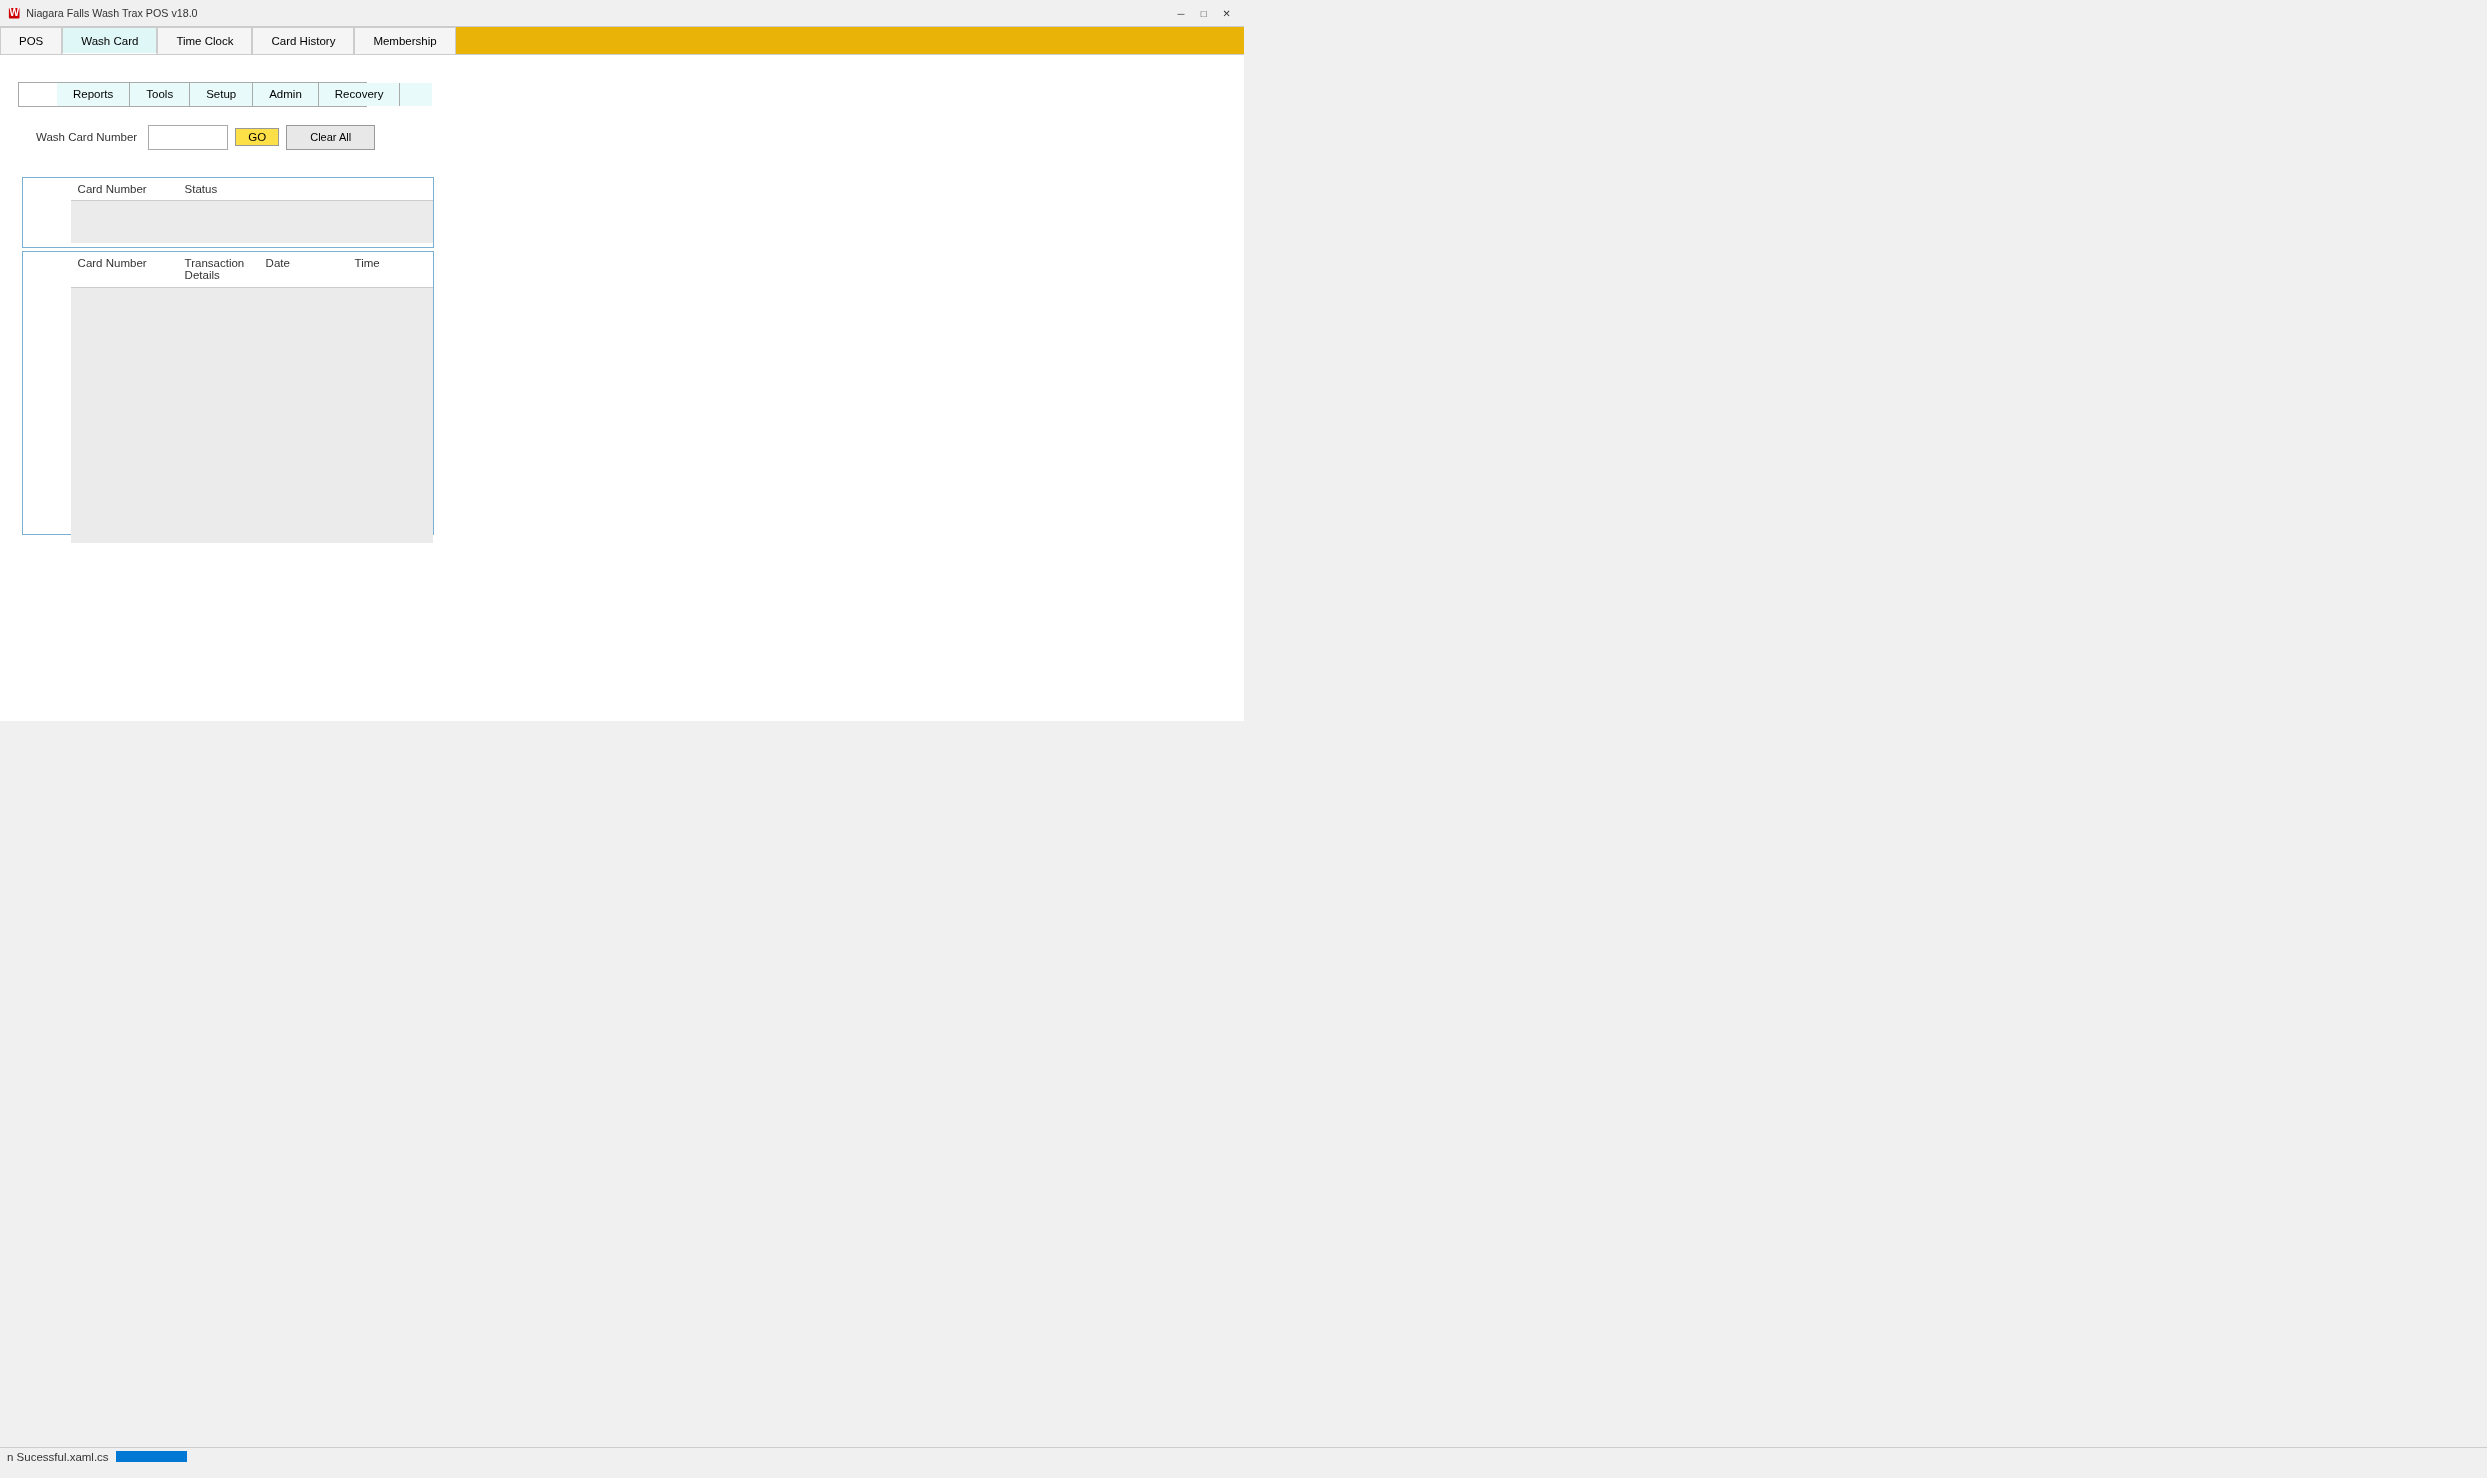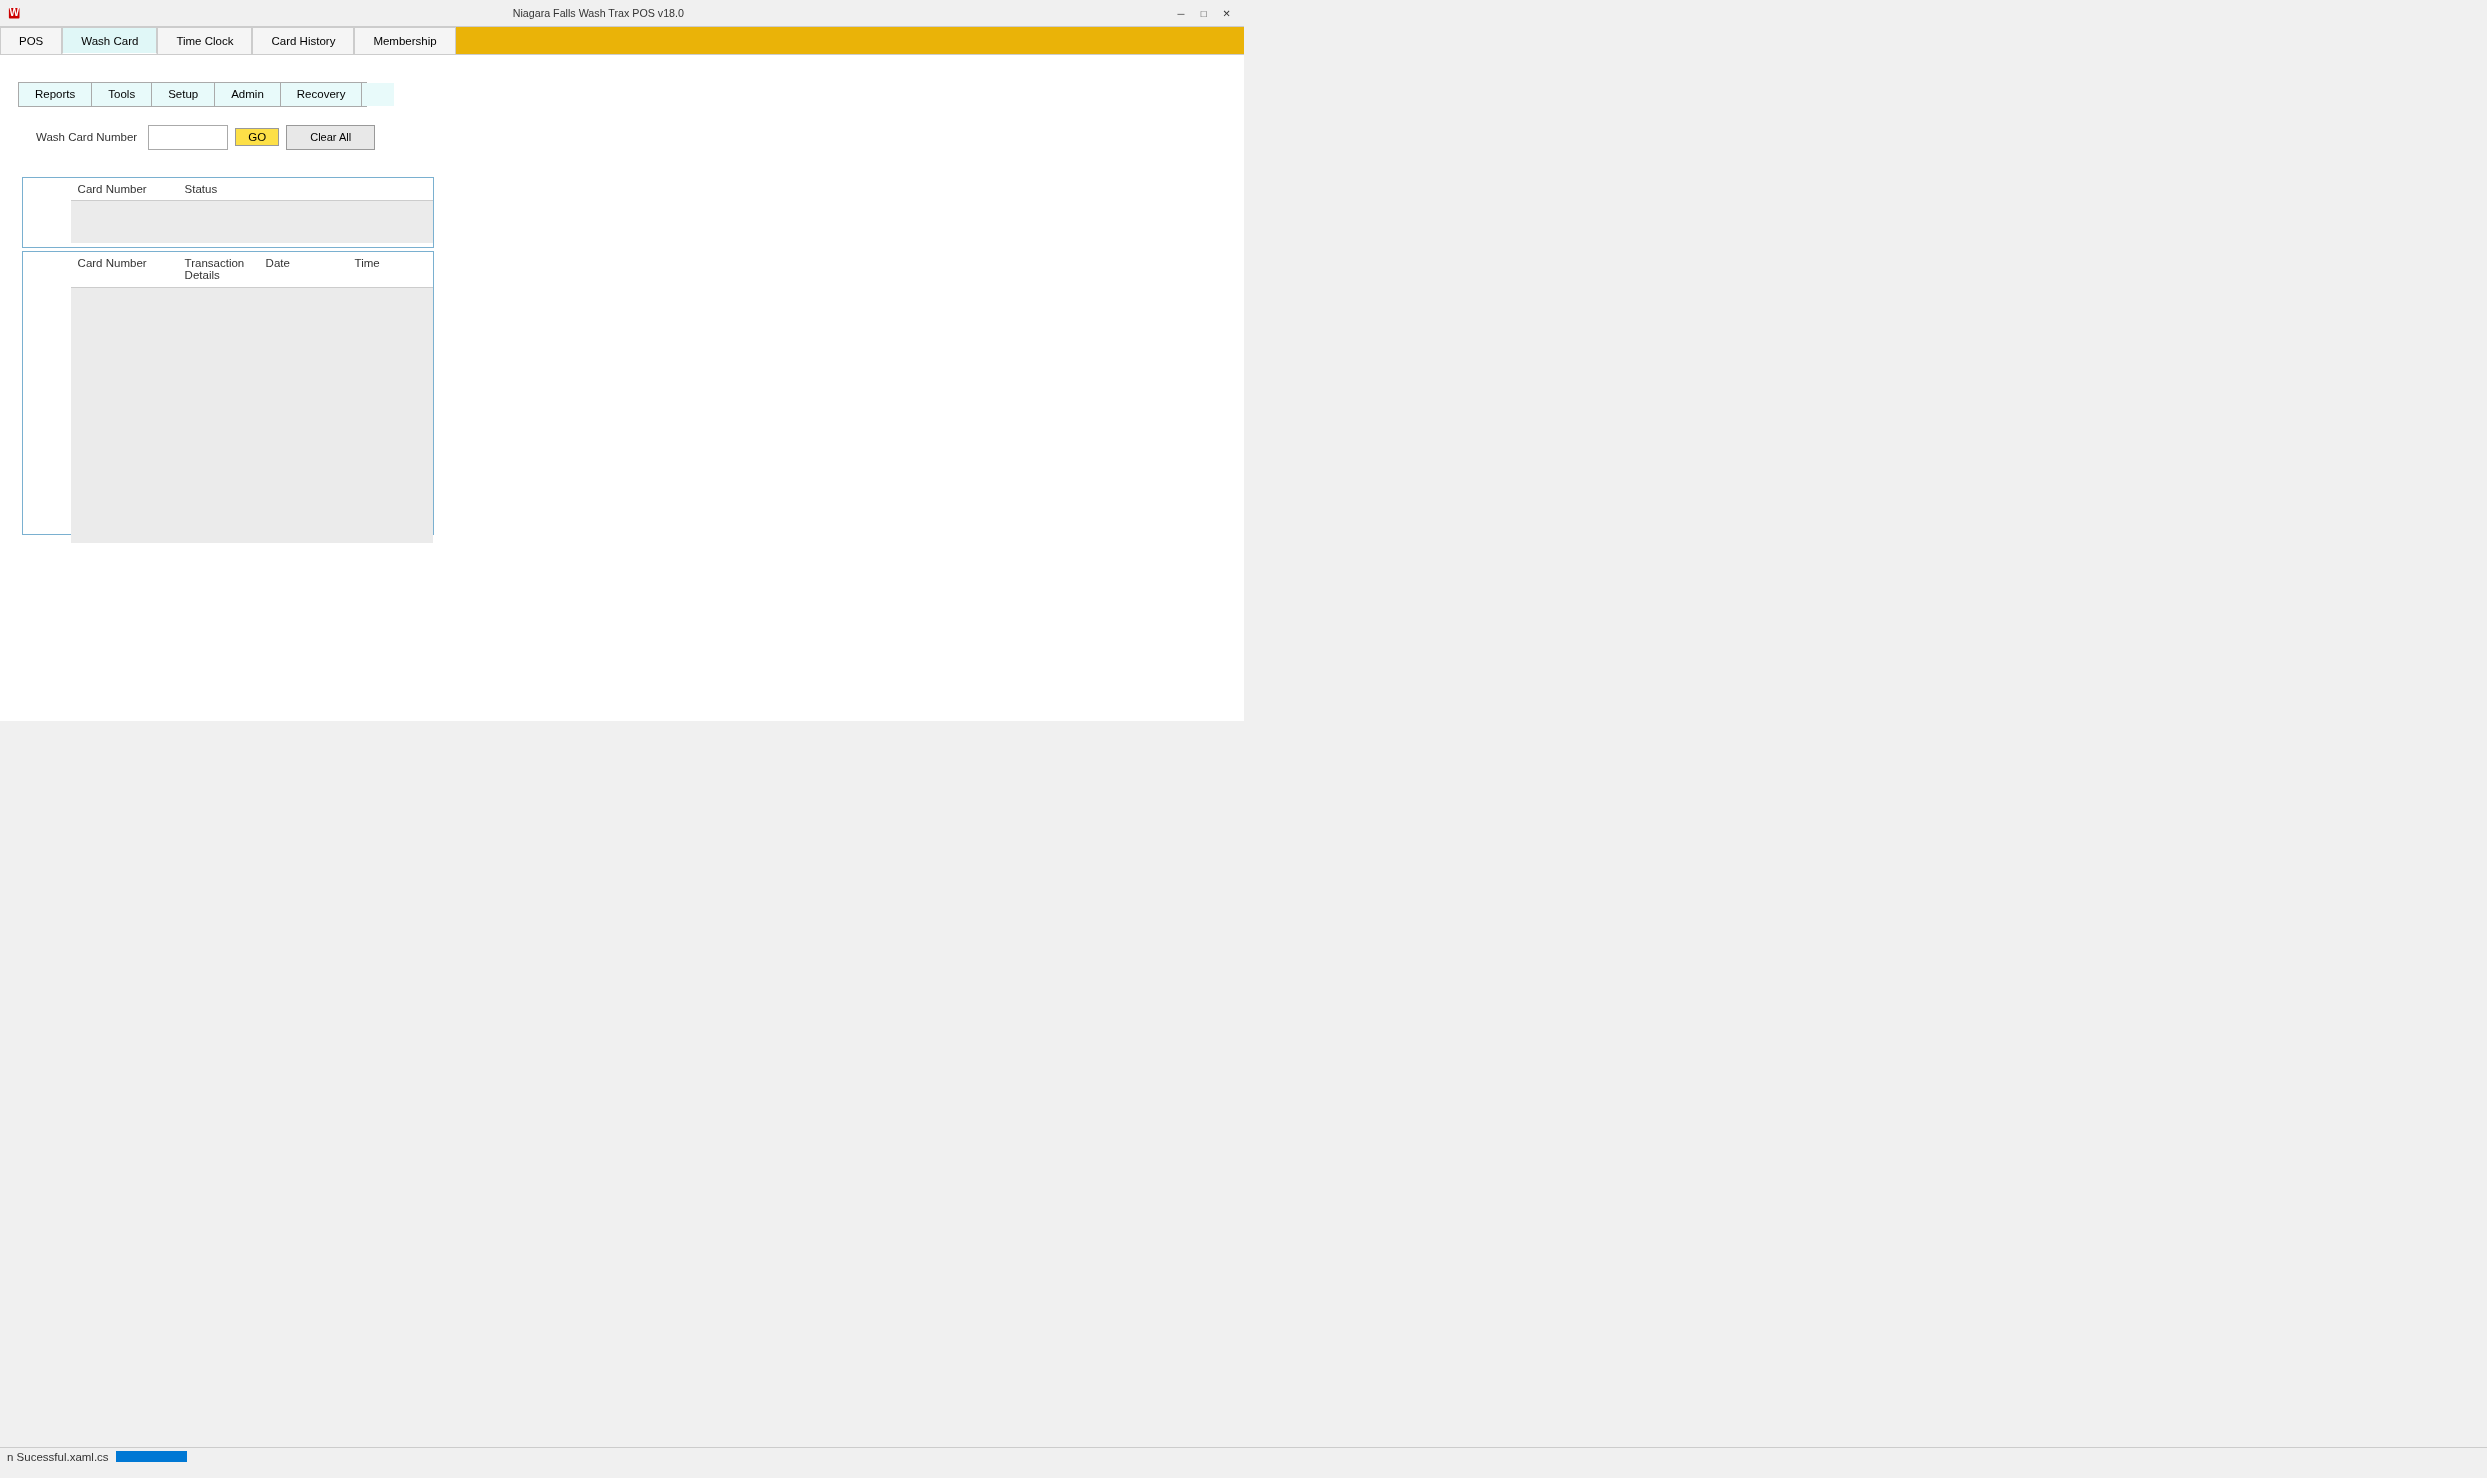--- a/index.html
+++ b/index.html
@@ -35,21 +35,20 @@
       margin-right: 5.3px;
       display: flex;
       align-items: center;
       justify-content: center;
     }
 
     .title-bar-text {
       font-size: 10.7px;
       color: #333;
       flex: 1;
-      text-align: center;
     }
 
     .title-bar-controls {
       display: flex;
       gap: 1.8px;
     }
 
     .title-bar-btn {
       width: 21px;
       height: 18px;
@@ -99,20 +98,21 @@
       padding: 27px 18px;
       height: calc(739px - 27px - 28px - 18px);
     }
 
     
     .sub-menu-bar {
       display: flex;
       border: 0.9px solid #aaa;
       width: 349px;
       margin-bottom: 18px;
+      padding-left: 38px;
     }
 
     .sub-menu-item {
       padding: 5.3px 16px;
       border-right: 0.9px solid #aaa;
       cursor: pointer;
       background: #e8fafa;
       font-size: 11.5px;
       white-space: nowrap;
     }

